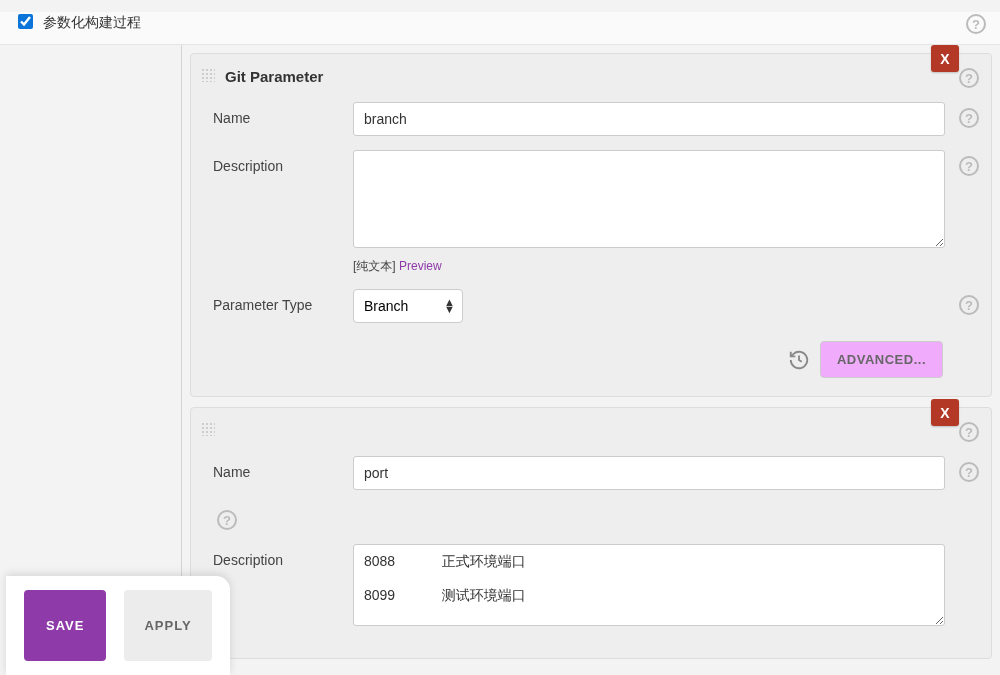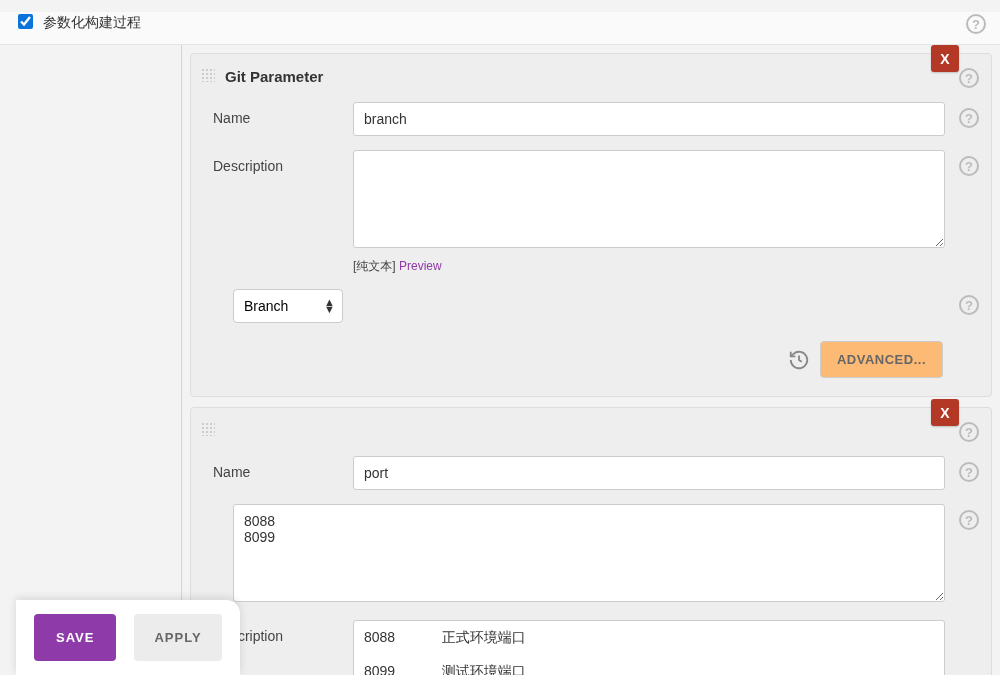--- a/index.html
+++ b/index.html
@@ -208,40 +208,40 @@
       align-items: center;
       justify-content: center;
       cursor: pointer;
     }
     .advanced-btn {
       padding: 10px 16px;
       font-size: 13px;
       font-weight: 600;
       letter-spacing: 0.5px;
       color: #666;
-      background: #fdba74;
+      background: #f0abfc;
       border: 1px solid #ccc;
       border-radius: 4px;
       cursor: pointer;
     }
     .desc-display {
       width: 100%;
       padding: 8px 10px;
       font-size: 14px;
       border: 1px solid #ccc;
       border-radius: 3px;
       background: #fff;
       min-height: 60px;
       font-family: inherit;
       white-space: pre;
       color: #333;
     }
     .bottom-bar {
       position: absolute;
-      left: 16px;
+      left: 6px;
       bottom: 0;
       display: flex;
       gap: 18px;
       padding: 14px 18px;
       background: #fff;
       border-radius: 0 14px 0 0;
       box-shadow: 0 -2px 8px rgba(0,0,0,0.12);
     }
     .save-btn {
       background: #8e3aa8;
@@ -251,21 +251,21 @@
       font-size: 13px;
       font-weight: 700;
       letter-spacing: 1px;
       border-radius: 4px;
       cursor: pointer;
     }
     .apply-btn {
       background: #ececec;
       color: #666;
       border: none;
-      padding: 16px 20px;
+      padding: 28px 20px;
       font-size: 13px;
       font-weight: 700;
       letter-spacing: 1px;
       border-radius: 4px;
       cursor: pointer;
     }
   </style>
 </head>
 <body>
 
@@ -309,20 +309,21 @@
               <span>[纯文本]</span>
               <span class="preview-link">Preview</span>
             </div>
           </div>
           <div class="field-help">
               <span class="help-icon">?</span>
             </div>
         </div>
 
         <div class="field-row">
+          <div class="field-label">Parameter Type</div>
           <div class="field-input-wrap">
             <div class="select-wrap">
               <select class="select-input">
                 <option>Branch</option>
               </select>
               <div class="select-arrows">▲<br>▼</div>
             </div>
           </div>
           <div class="field-help">
               <span class="help-icon">?</span>
@@ -354,24 +355,20 @@
           <div class="field-label">Name</div>
           <div class="field-input-wrap">
             <input class="text-input" value="port" style="">
           </div>
           <div class="field-help">
               <span class="help-icon">?</span>
             </div>
         </div>
 
         <div class="field-row">
-          <div class="field-input-wrap">
-            <textarea class="textarea-input" rows="5" style="">8088
-8099</textarea>
-          </div>
           <div class="field-help">
               <span class="help-icon">?</span>
             </div>
         </div>
 
         <div class="field-row">
           <div class="field-label">Description</div>
           <div class="field-input-wrap">
             <textarea class="textarea-input desc-display" rows="4" style="">8088            正式环境端口
 

